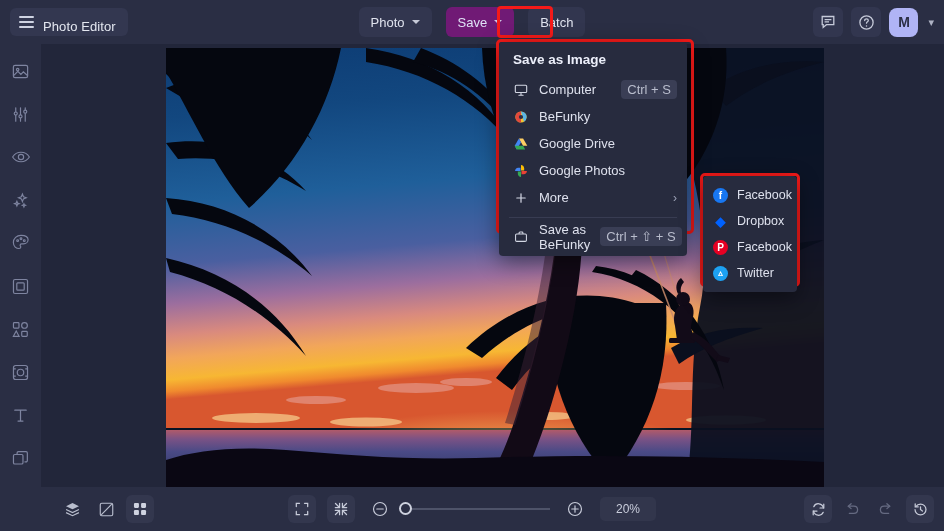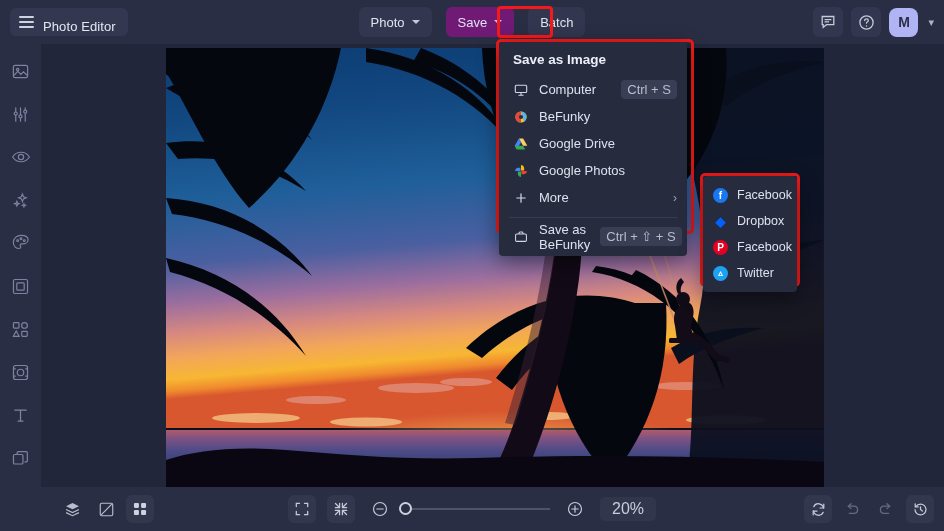--- a/index.html
+++ b/index.html
@@ -135,21 +135,21 @@
   .bb-btn.boxed { background: #33374e; }
   .bb-btn.dim { color: #656a81; }
   .slider-wrap { display: flex; align-items: center; gap: 9px; }
   .track { width: 145px; height: 2px; background: #4e5369; position: relative; }
   .knob {
     position: absolute; left: -6px; top: -6px; width: 13px; height: 13px;
     border-radius: 50%; border: 2px solid #cdd1de; background: #2a2e44; cursor: pointer;
   }
   .zoomval {
     min-width: 56px; height: 24px; border-radius: 5px; background: #32364c;
-    color: #c9cddb; font-size: 16px; display: flex; align-items: center; justify-content: center;
+    color: #c9cddb; font-size: 12px; display: flex; align-items: center; justify-content: center;
   }
   svg { display: block; }
 </style>
 </head>
 <body>
 
 <div class="app">
 
   <div class="topbar">
 

